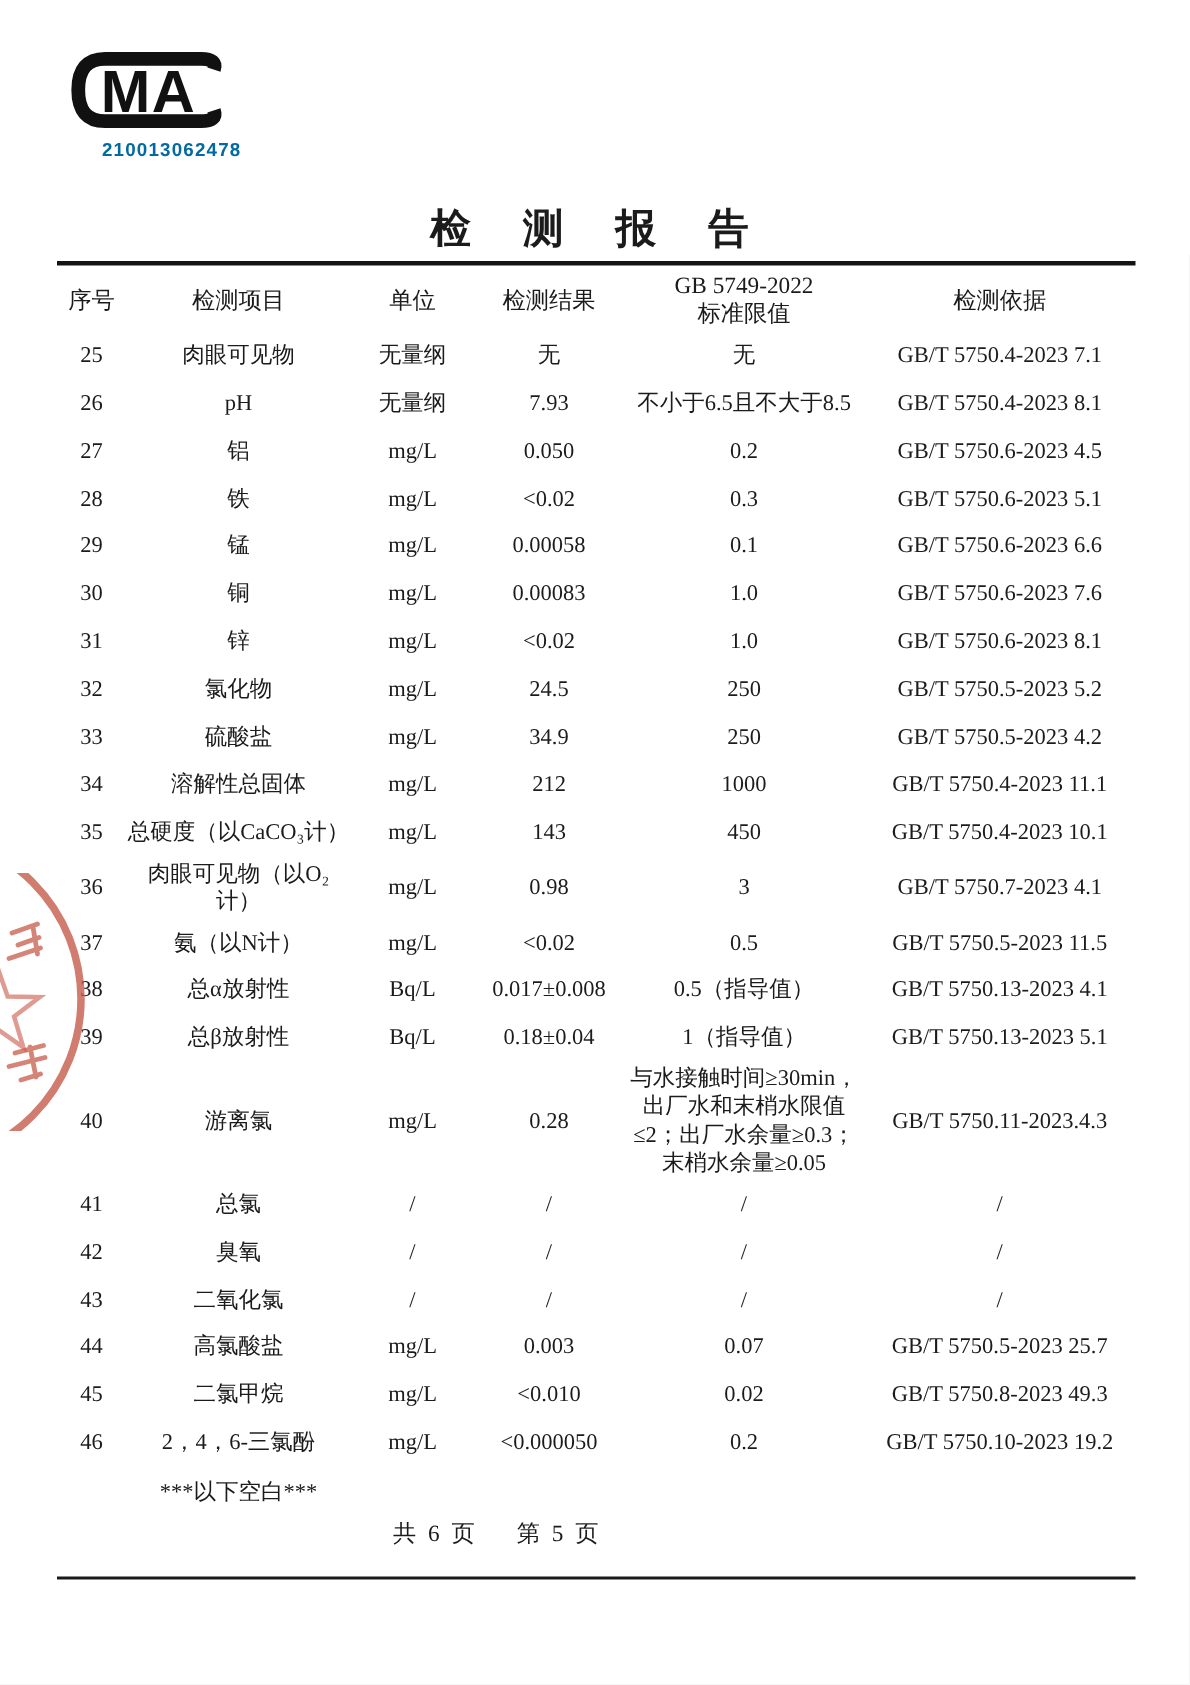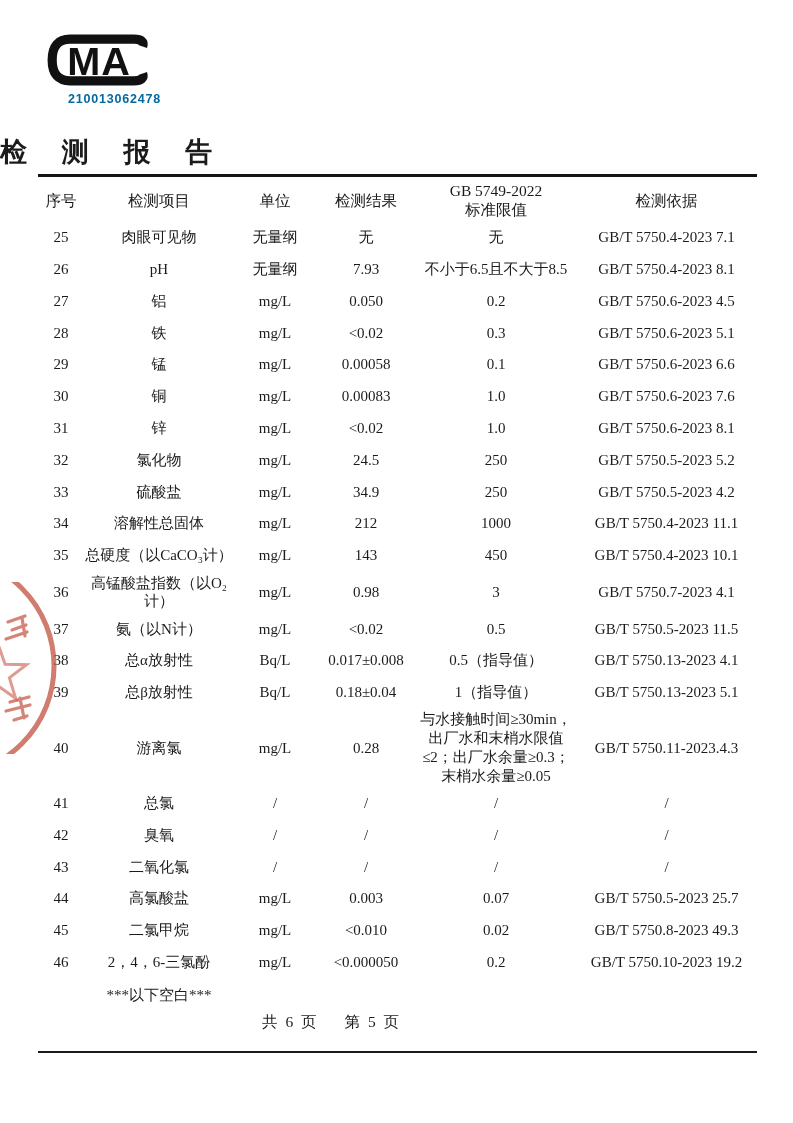--- a/index.html
+++ b/index.html
@@ -21,21 +21,21 @@
     font-weight:bold;font-size:12.5px;letter-spacing:0.8px;margin-top:-2px;color:#0369a1;
   }
   .report-no{
     position:absolute;top:44px;right:38px;
     font-size:16px;letter-spacing:0.5px;white-space:nowrap;
   }
 
   
   .doc-title{
     position:absolute;top:134px;left:0;width:793px;
-    font-size:27px;font-weight:bold;
+    text-align:center;font-size:27px;font-weight:bold;
     letter-spacing:7px;word-spacing:14px;
   }
   .rule-thick{
     position:absolute;left:38px;top:174px;width:719px;height:3px;background:#141414;
   }
 
   
   .report-table{position:absolute;left:38px;top:179px;width:719px;}
   .t-row{
     display:grid;
@@ -191,21 +191,21 @@
     <div class="cell-no">35</div>
     <div class="cell-item">总硬度（以CaCO₃计）</div>
     <div class="cell-unit">mg/L</div>
     <div class="cell-result">143</div>
     <div class="cell-limit">450</div>
     <div class="cell-basis">GB/T 5750.4-2023 10.1</div>
   </div>
 
   <div class="t-row">
     <div class="cell-no">36</div>
-    <div class="cell-item">高锰酸盐指数（以O₂计）</div>
+    <div class="cell-item">肉眼可见物（以O₂计）</div>
     <div class="cell-unit">mg/L</div>
     <div class="cell-result">0.98</div>
     <div class="cell-limit">3</div>
     <div class="cell-basis">GB/T 5750.7-2023 4.1</div>
   </div>
 
   <div class="t-row">
     <div class="cell-no">37</div>
     <div class="cell-item">氨（以N计）</div>
     <div class="cell-unit">mg/L</div>

